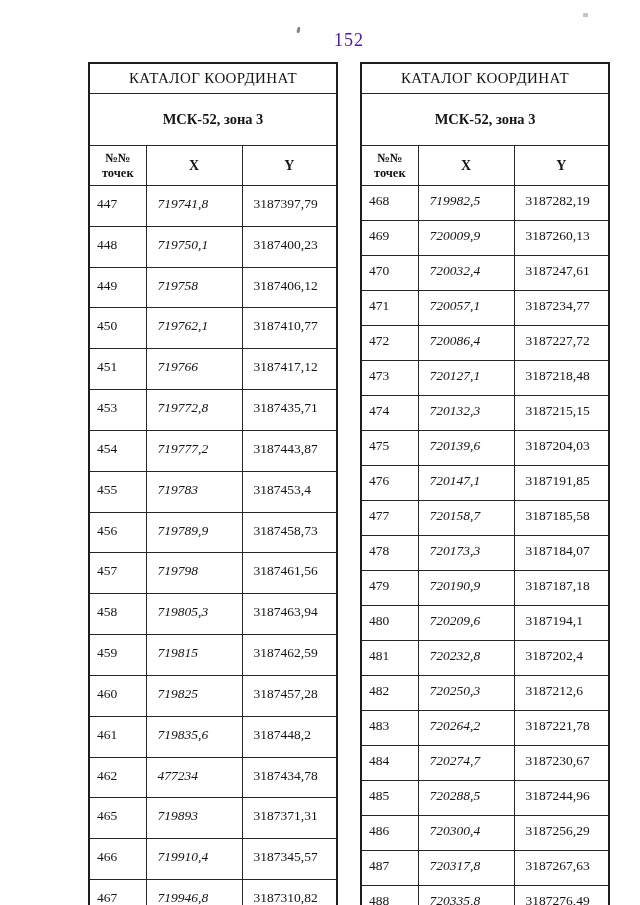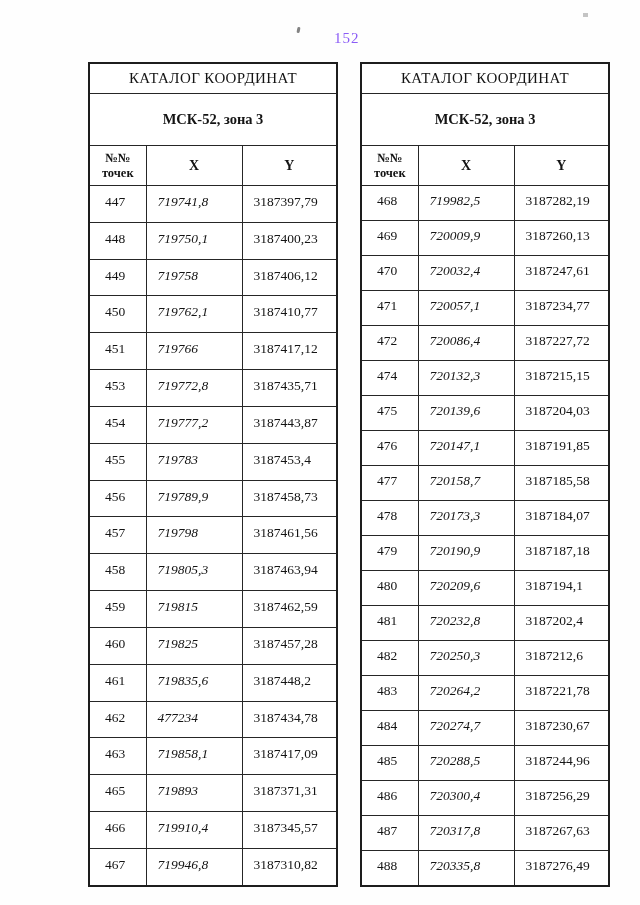--- a/index.html
+++ b/index.html
@@ -11,23 +11,23 @@
   .page {
     position: relative;
     width: 640px; height: 905px;
     background: #fefefe;
     overflow: hidden;
     color: #141414;
   }
   .page-number {
     position: absolute;
     top: 30px; left: 334px;
-    font-size: 15px;
+    font-size: 18px;
     letter-spacing: 1px;
-    color: #8b5cf6;
+    color: #4c1d95;
   }
   .artifact { position: absolute; background: #5a5a5a; }
   .artifact.a1 { top: 27px; left: 297px; width: 3px; height: 6px; border-radius: 2px; transform: rotate(12deg); opacity: .75; }
   .artifact.a2 { top: 13px; left: 583px; width: 5px; height: 4px; opacity: .35; }
   .tables {
     position: absolute;
     top: 62px; left: 88px;
     display: flex;
     gap: 22px;
   }
@@ -75,21 +75,21 @@
     line-height: 1.15;
     white-space: normal;
     padding: 0 4px;
   }
   td.cell {
     height: 30px;
     font-size: 13.5px;
     vertical-align: middle;
     padding: 0 0 4px 0;
   }
-  td.cell.num { padding-left: 15px; }
+  td.cell.num { padding-left: 7px; }
   td.cell.x   { padding-left: 11px; font-style: italic; }
   td.cell.y   { padding-left: 11px; }
 </style>
 </head>
 <body>
 
 <div class="page">
   <div class="page-number">152</div>
   <div class="artifact a1"></div>
   <div class="artifact a2"></div>
@@ -183,25 +183,20 @@
             <td class="cell num">461</td>
             <td class="cell x">719835,6</td>
             <td class="cell y">3187448,2</td>
           </tr>
           <tr>
             <td class="cell num">462</td>
             <td class="cell x">477234</td>
             <td class="cell y">3187434,78</td>
           </tr>
           <tr>
-            <td class="cell num">463</td>
-            <td class="cell x">719858,1</td>
-            <td class="cell y">3187417,09</td>
-          </tr>
-          <tr>
             <td class="cell num">465</td>
             <td class="cell x">719893</td>
             <td class="cell y">3187371,31</td>
           </tr>
           <tr>
             <td class="cell num">466</td>
             <td class="cell x">719910,4</td>
             <td class="cell y">3187345,57</td>
           </tr>
           <tr>
@@ -250,20 +245,25 @@
             <td class="cell num">471</td>
             <td class="cell x">720057,1</td>
             <td class="cell y">3187234,77</td>
           </tr>
           <tr>
             <td class="cell num">472</td>
             <td class="cell x">720086,4</td>
             <td class="cell y">3187227,72</td>
           </tr>
           <tr>
+            <td class="cell num">473</td>
+            <td class="cell x">720127,1</td>
+            <td class="cell y">3187218,48</td>
+          </tr>
+          <tr>
             <td class="cell num">474</td>
             <td class="cell x">720132,3</td>
             <td class="cell y">3187215,15</td>
           </tr>
           <tr>
             <td class="cell num">475</td>
             <td class="cell x">720139,6</td>
             <td class="cell y">3187204,03</td>
           </tr>
           <tr>

